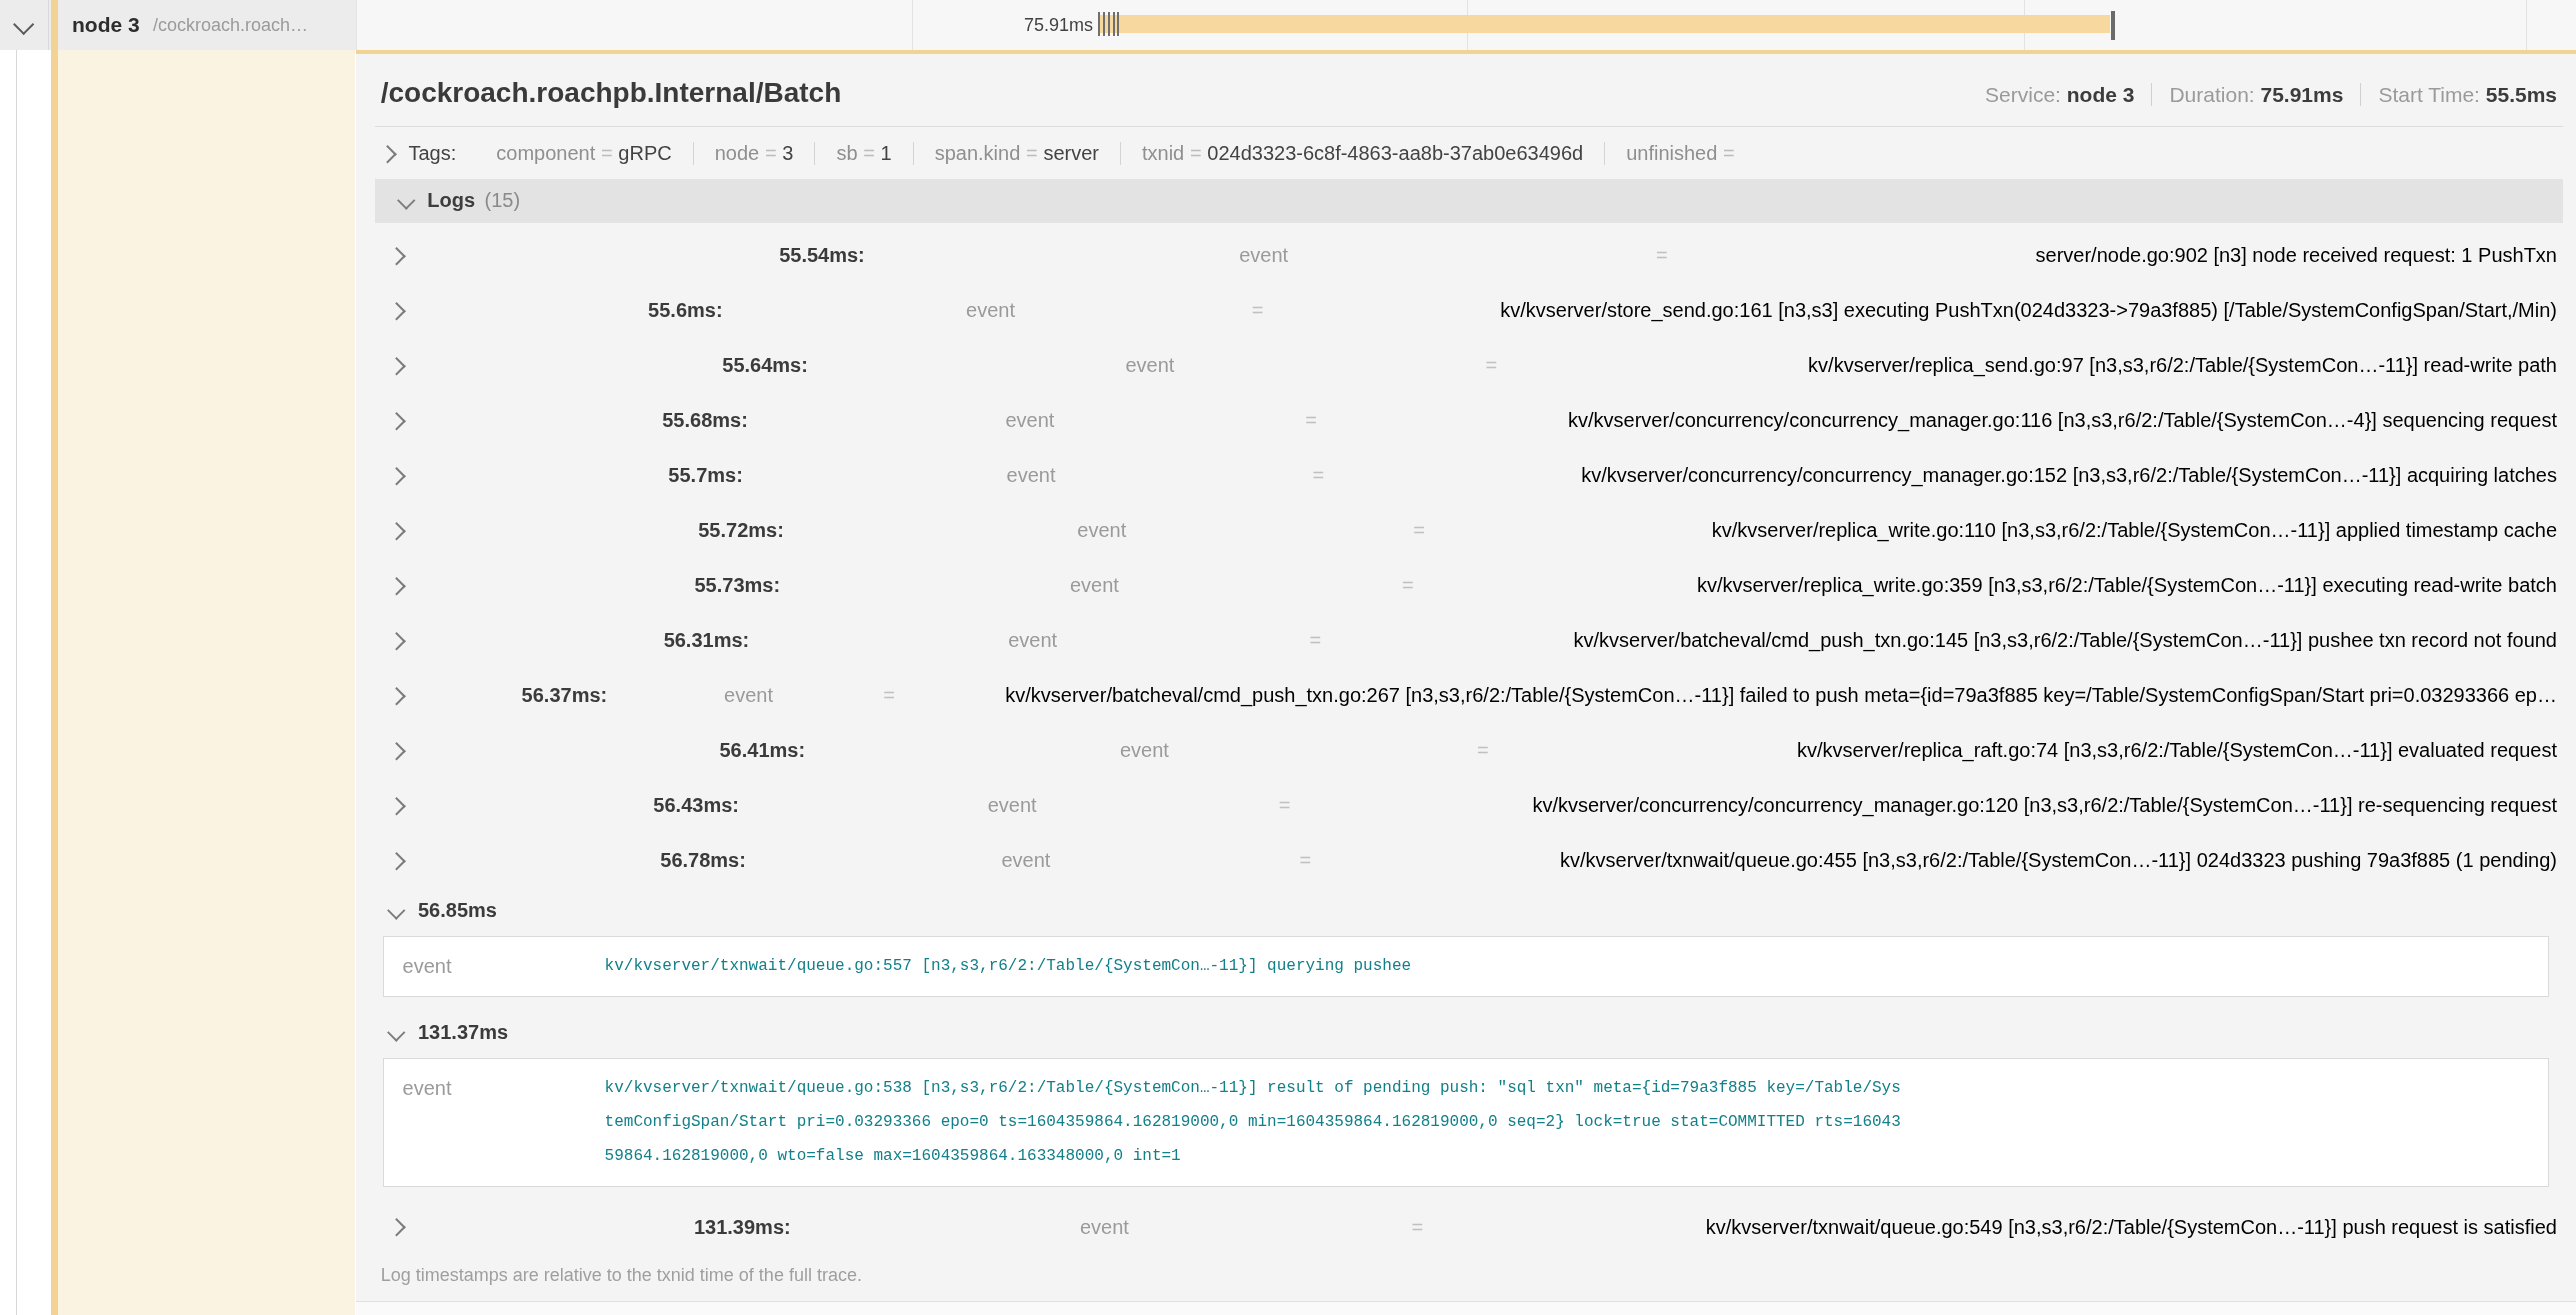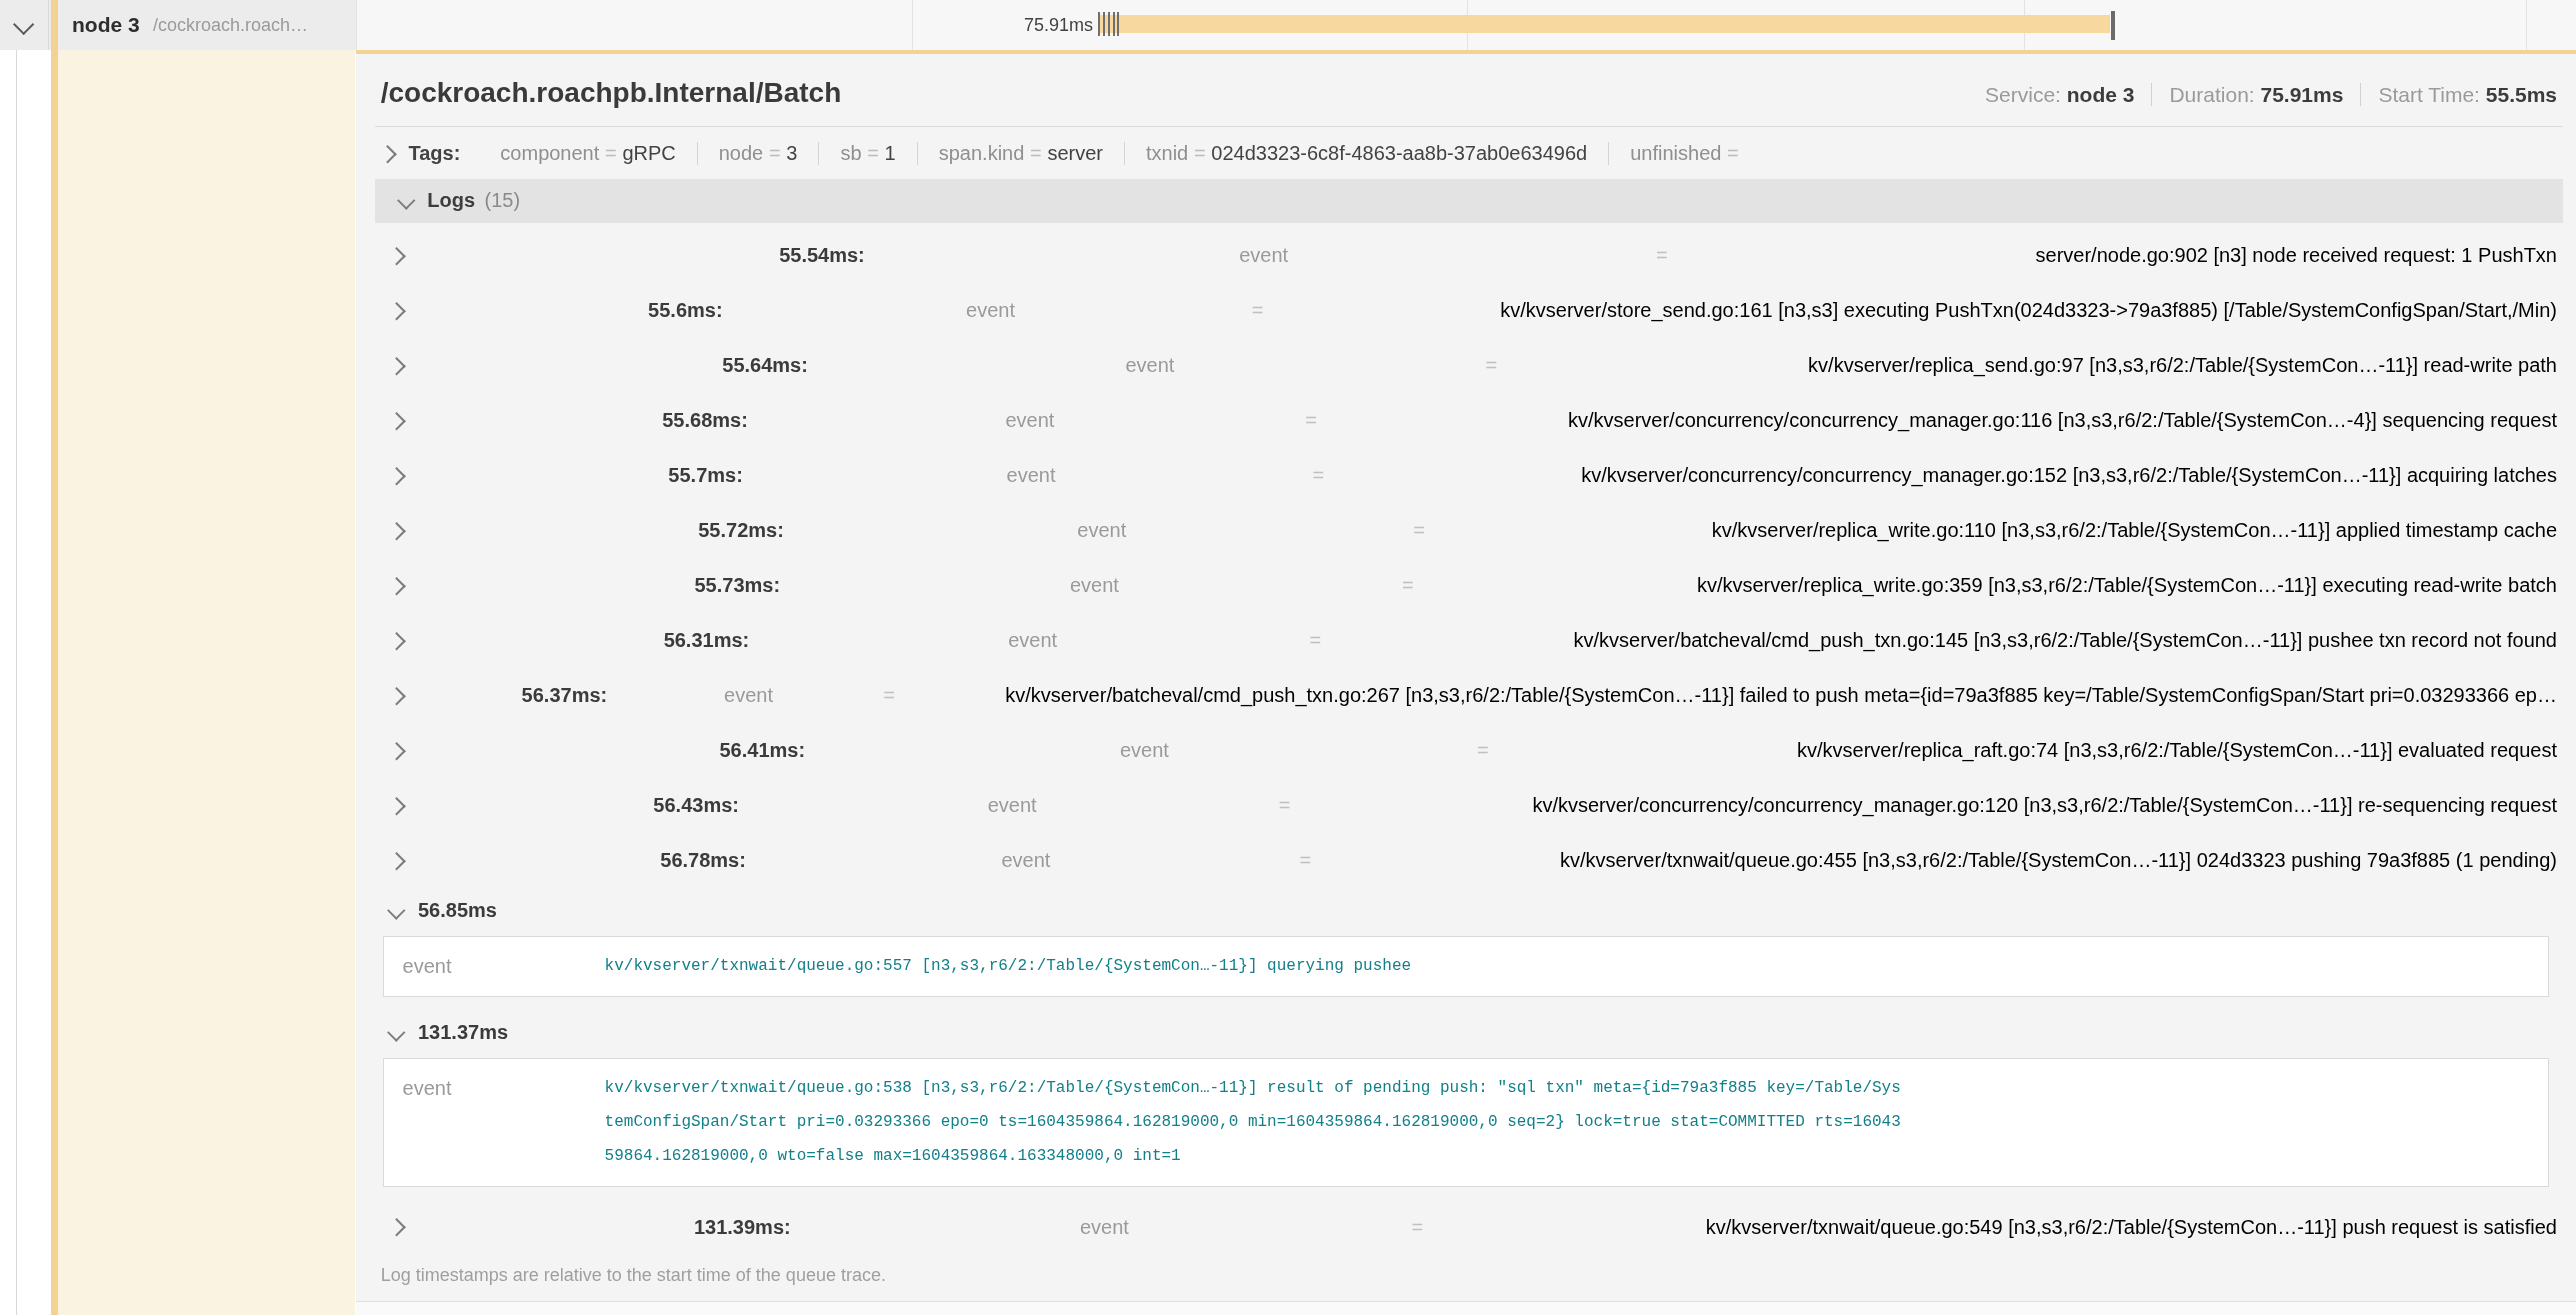--- a/index.html
+++ b/index.html
@@ -37,21 +37,21 @@
 
   
   .chev{display:inline-block;width:10.5px;height:10.5px;border-right:2.4px solid #7c7c7c;border-bottom:2.4px solid #7c7c7c;flex:none;}
   .chev.r{transform:rotate(-45deg);}
   .chev.d{transform:rotate(45deg);}
   .chev.big{width:13.3px;height:13.3px;border-color:#5a5a5a;}
 
   
   .tagsrow{display:flex;align-items:center;padding:15.3px 5.7px 13.3px 5.7px;font-size:20px;white-space:nowrap;overflow:hidden;}
   .tagsrow .chev{margin-right:15.3px;}
-  .tags-label{font-weight:bold;color:#434343;margin-right:19px;}
+  .tags-label{font-weight:normal;color:#434343;margin-right:19px;}
   .tag{padding:0 21px;border-right:1px solid #d4d4d4;color:#434343;}
   .tag:last-child{border-right:none;}
   .tag .k{color:#8f8f8f;}
   .tag .eq{color:#bcbcbc;padding:0 5.7px;}
 
   
   .logshdr{display:flex;align-items:center;background:#e3e3e3;height:44px;padding:0 15px;font-size:20px;}
   .logshdr .chev{margin:0 15.3px 0 9.5px;}
   .logs-title{font-weight:bold;color:#3d3d3d;margin-right:9.5px;}
   .logs-count{color:#8a8a8a;}
@@ -248,18 +248,18 @@
 
       <div class="lrow">
           <span class="chev r"></span>
           <span class="ltime">131.39ms:</span>
           <span class="lkey">event</span>
           <span class="leq">=</span>
           <span class="lval">kv/kvserver/txnwait/queue.go:549 [n3,s3,r6/2:/Table/{SystemCon…-11}] push request is satisfied</span>
         </div>
     </div>
 
-    <div class="footnote">Log timestamps are relative to the start time of the queue trace.</div>
+    <div class="footnote">Log timestamps are relative to the txnid time of the full trace.</div>
     <div class="bottomline"></div>
   </div>
 
 </div>
 
 
 </body></html>

